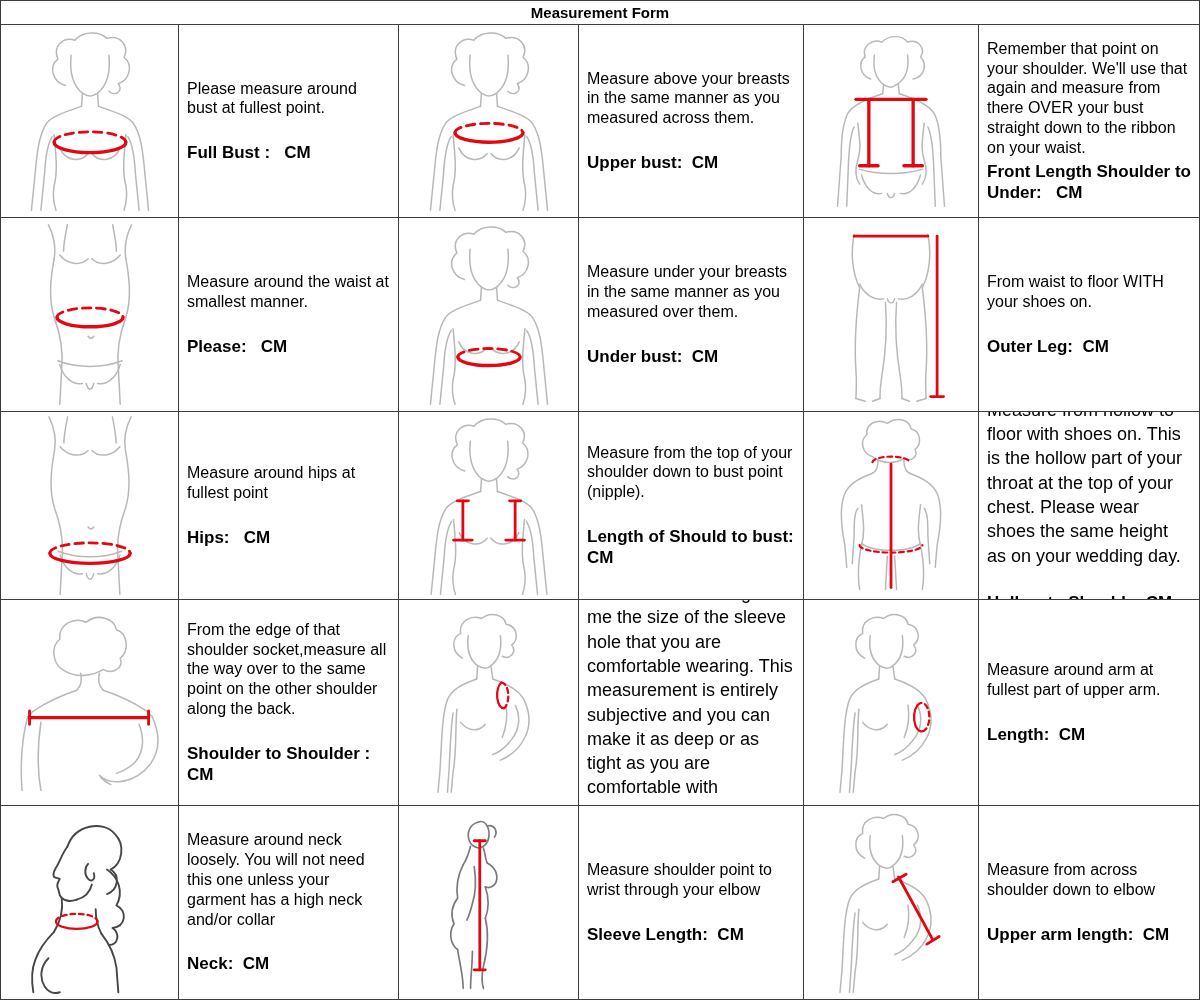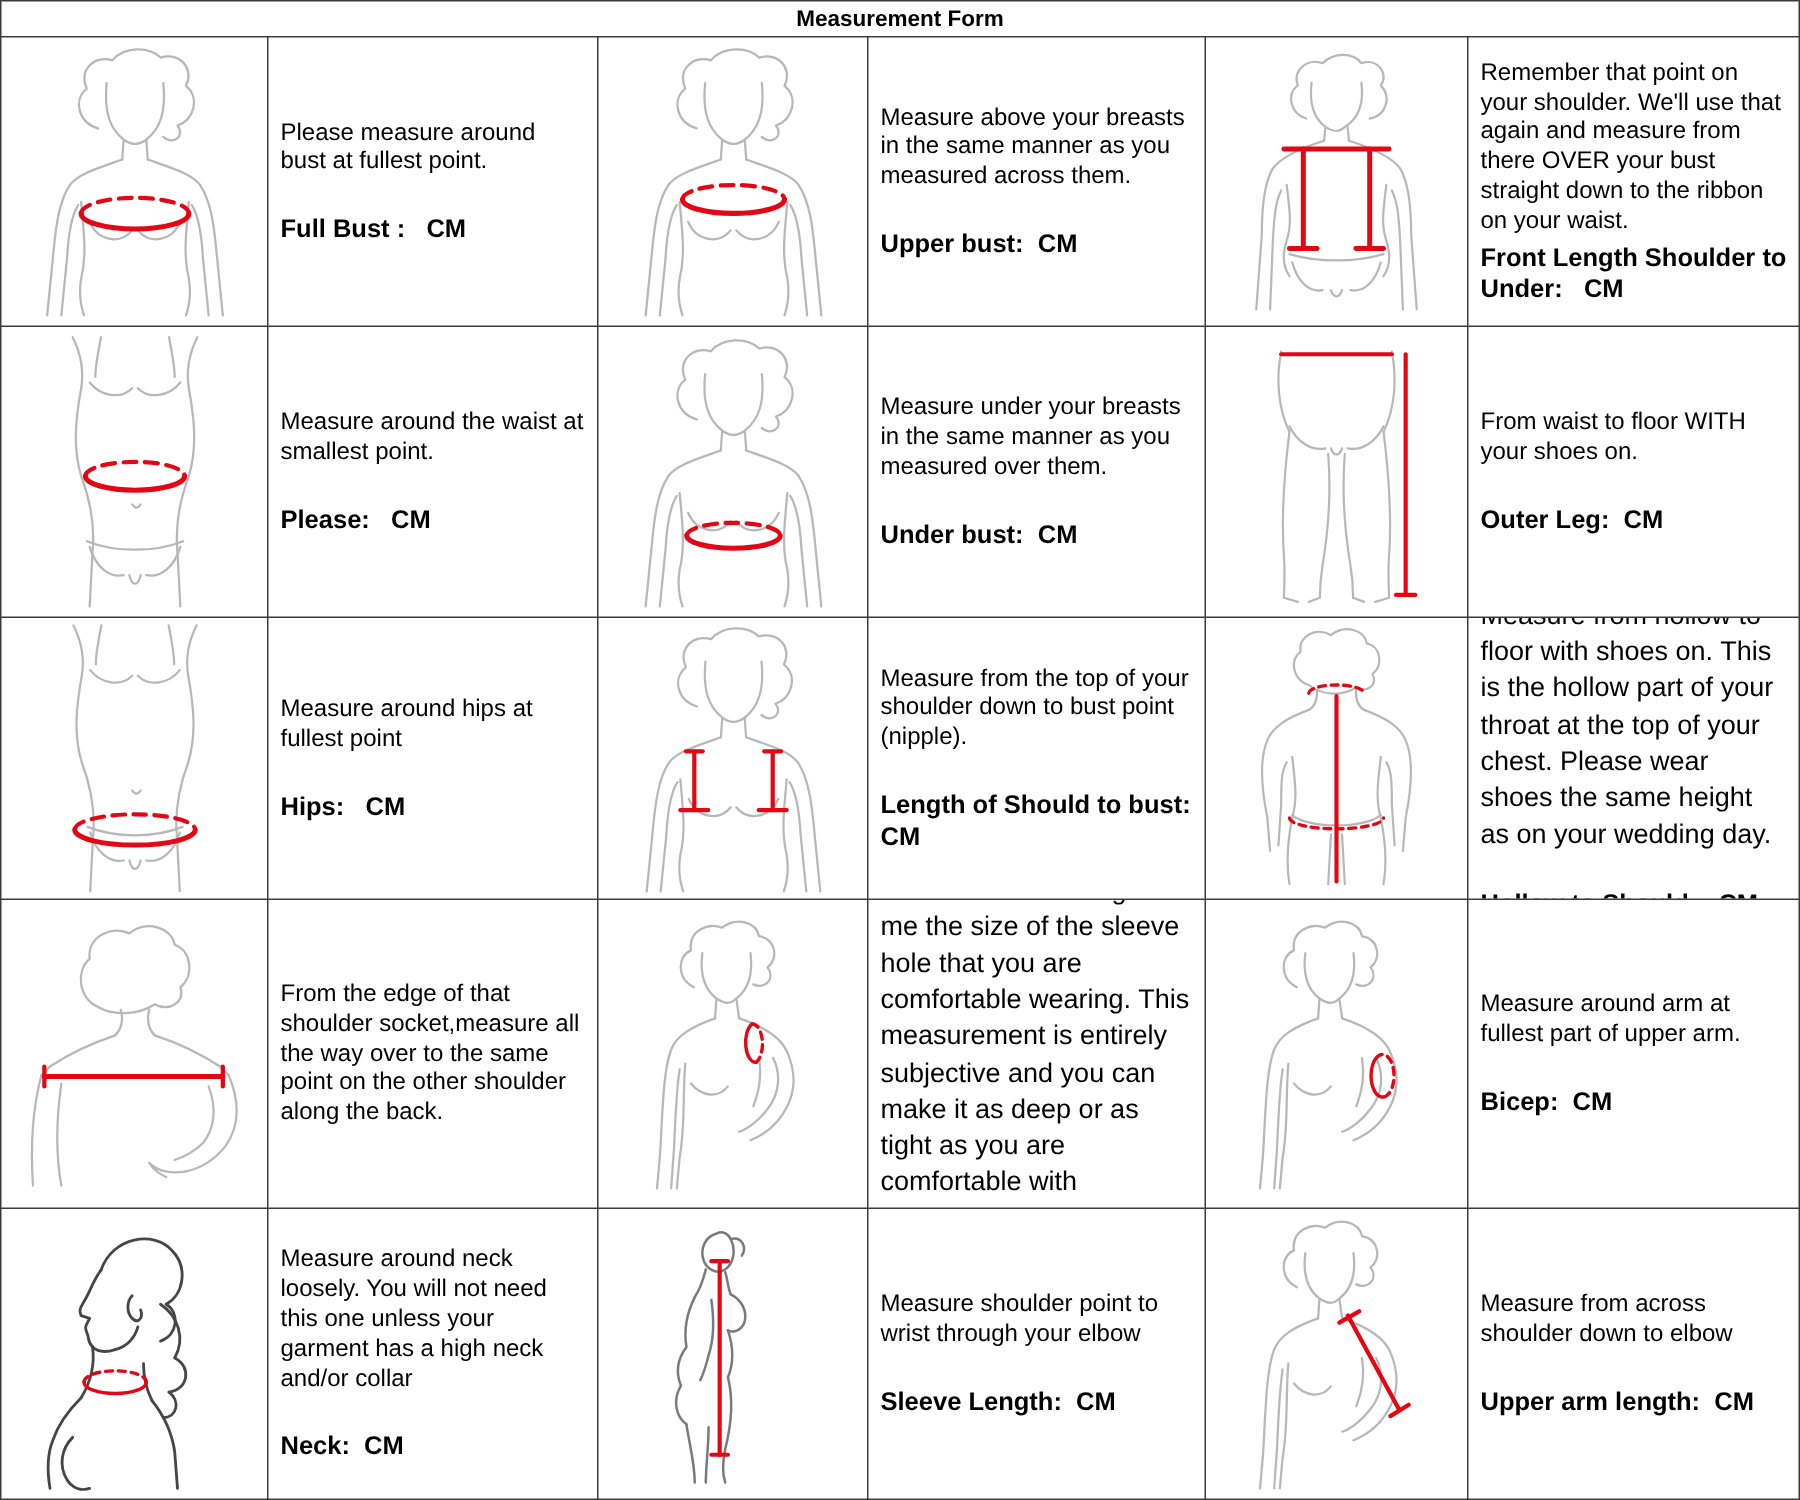--- a/index.html
+++ b/index.html
@@ -135,21 +135,21 @@
   </div>
 
   <div class="cell img">
     <svg width="170" height="188" viewBox="0 0 180 195">
       <use href="#tor"></use>
       <path class="r" d="M55,100 A35,10 0 0 0 125,100"></path>
       <path class="rd" d="M55,100 A35,10 0 0 1 125,100"></path>
     </svg>
   </div>
   <div class="cell txt">
-    <div class="desc">Measure around the waist at smallest point.</div>
+    <div class="desc">Measure around the waist at smallest manner.</div>
     <div class="label">Please:   CM</div>
   </div>
   <div class="cell img">
     <svg width="170" height="188" viewBox="0 0 180 195">
       <use href="#wf"></use>
       <path class="r" d="M57,142 A33,9 0 0 0 123,142"></path>
       <path class="rd" d="M57,142 A33,9 0 0 1 123,142"></path>
     </svg>
   </div>
   <div class="cell txt">
@@ -236,20 +236,21 @@
       <path class="g" d="M156,112 C164,130 164,148 154,162 C146,172 136,178 126,180"></path>
       <path class="g" d="M142,120 C148,136 146,150 138,160 C132,166 124,170 118,172"></path>
       <path class="g" d="M126,180 C116,182 106,180 100,174 M100,174 C104,180 108,182 112,184"></path>
       <line class="r" x1="26" y1="113" x2="152" y2="113"></line>
       <line class="r2" x1="26" y1="106" x2="26" y2="120"></line>
       <line class="r2" x1="152" y1="106" x2="152" y2="120"></line>
     </svg>
   </div>
   <div class="cell txt">
     <div class="desc">From the edge of that shoulder socket,measure all the way over to the same point on the other shoulder along the back.</div>
+    <div class="label">Shoulder to Shoulder : CM</div>
   </div>
   <div class="cell img">
     <svg width="170" height="198" viewBox="0 0 180 195">
       <use href="#wh"></use>
       <path class="rt" d="M103,76 A7,14 0 0 0 106,103"></path>
       <path class="rtd" d="M103,76 A7,14 0 0 1 106,103"></path>
     </svg>
   </div>
   <div class="cell txt tight">
     <div class="desc small">This measurement gives me the size of the sleeve hole that you are comfortable wearing. This measurement is entirely subjective and you can make it as deep or as tight as you are comfortable with</div>
@@ -257,21 +258,21 @@
   </div>
   <div class="cell img">
     <svg width="170" height="198" viewBox="0 0 180 195">
       <use href="#wh"></use>
       <path class="rt" d="M118,100 A7,13 0 0 0 127,125"></path>
       <path class="rtd" d="M118,100 A7,13 0 0 1 127,125"></path>
     </svg>
   </div>
   <div class="cell txt">
     <div class="desc">Measure around arm at fullest part of upper arm.</div>
-    <div class="label">Bicep:  CM</div>
+    <div class="label">Length:  CM</div>
   </div>
 
   <div class="cell img">
     <svg width="170" height="186" viewBox="0 0 180 195">
       <path class="dk" d="M66,38 C60,46 58,54 54,60 C52,64 50,66 52,70 L58,72 C56,76 54,78 56,82 C58,86 56,88 60,92 C64,96 70,96 76,94"></path>
       <path class="dk" d="M76,94 C84,92 90,86 92,78"></path>
       <path class="dk" d="M88,56 C84,60 84,68 88,72 C92,76 96,72 94,66"></path>
       <path class="dk" d="M66,38 C74,14 104,10 116,24 C128,36 124,56 112,62"></path>
       <path class="dk" d="M112,62 C122,68 120,84 108,88"></path>
       <path class="dk" d="M108,62 C120,70 126,86 118,100 C130,106 128,122 114,124"></path>

